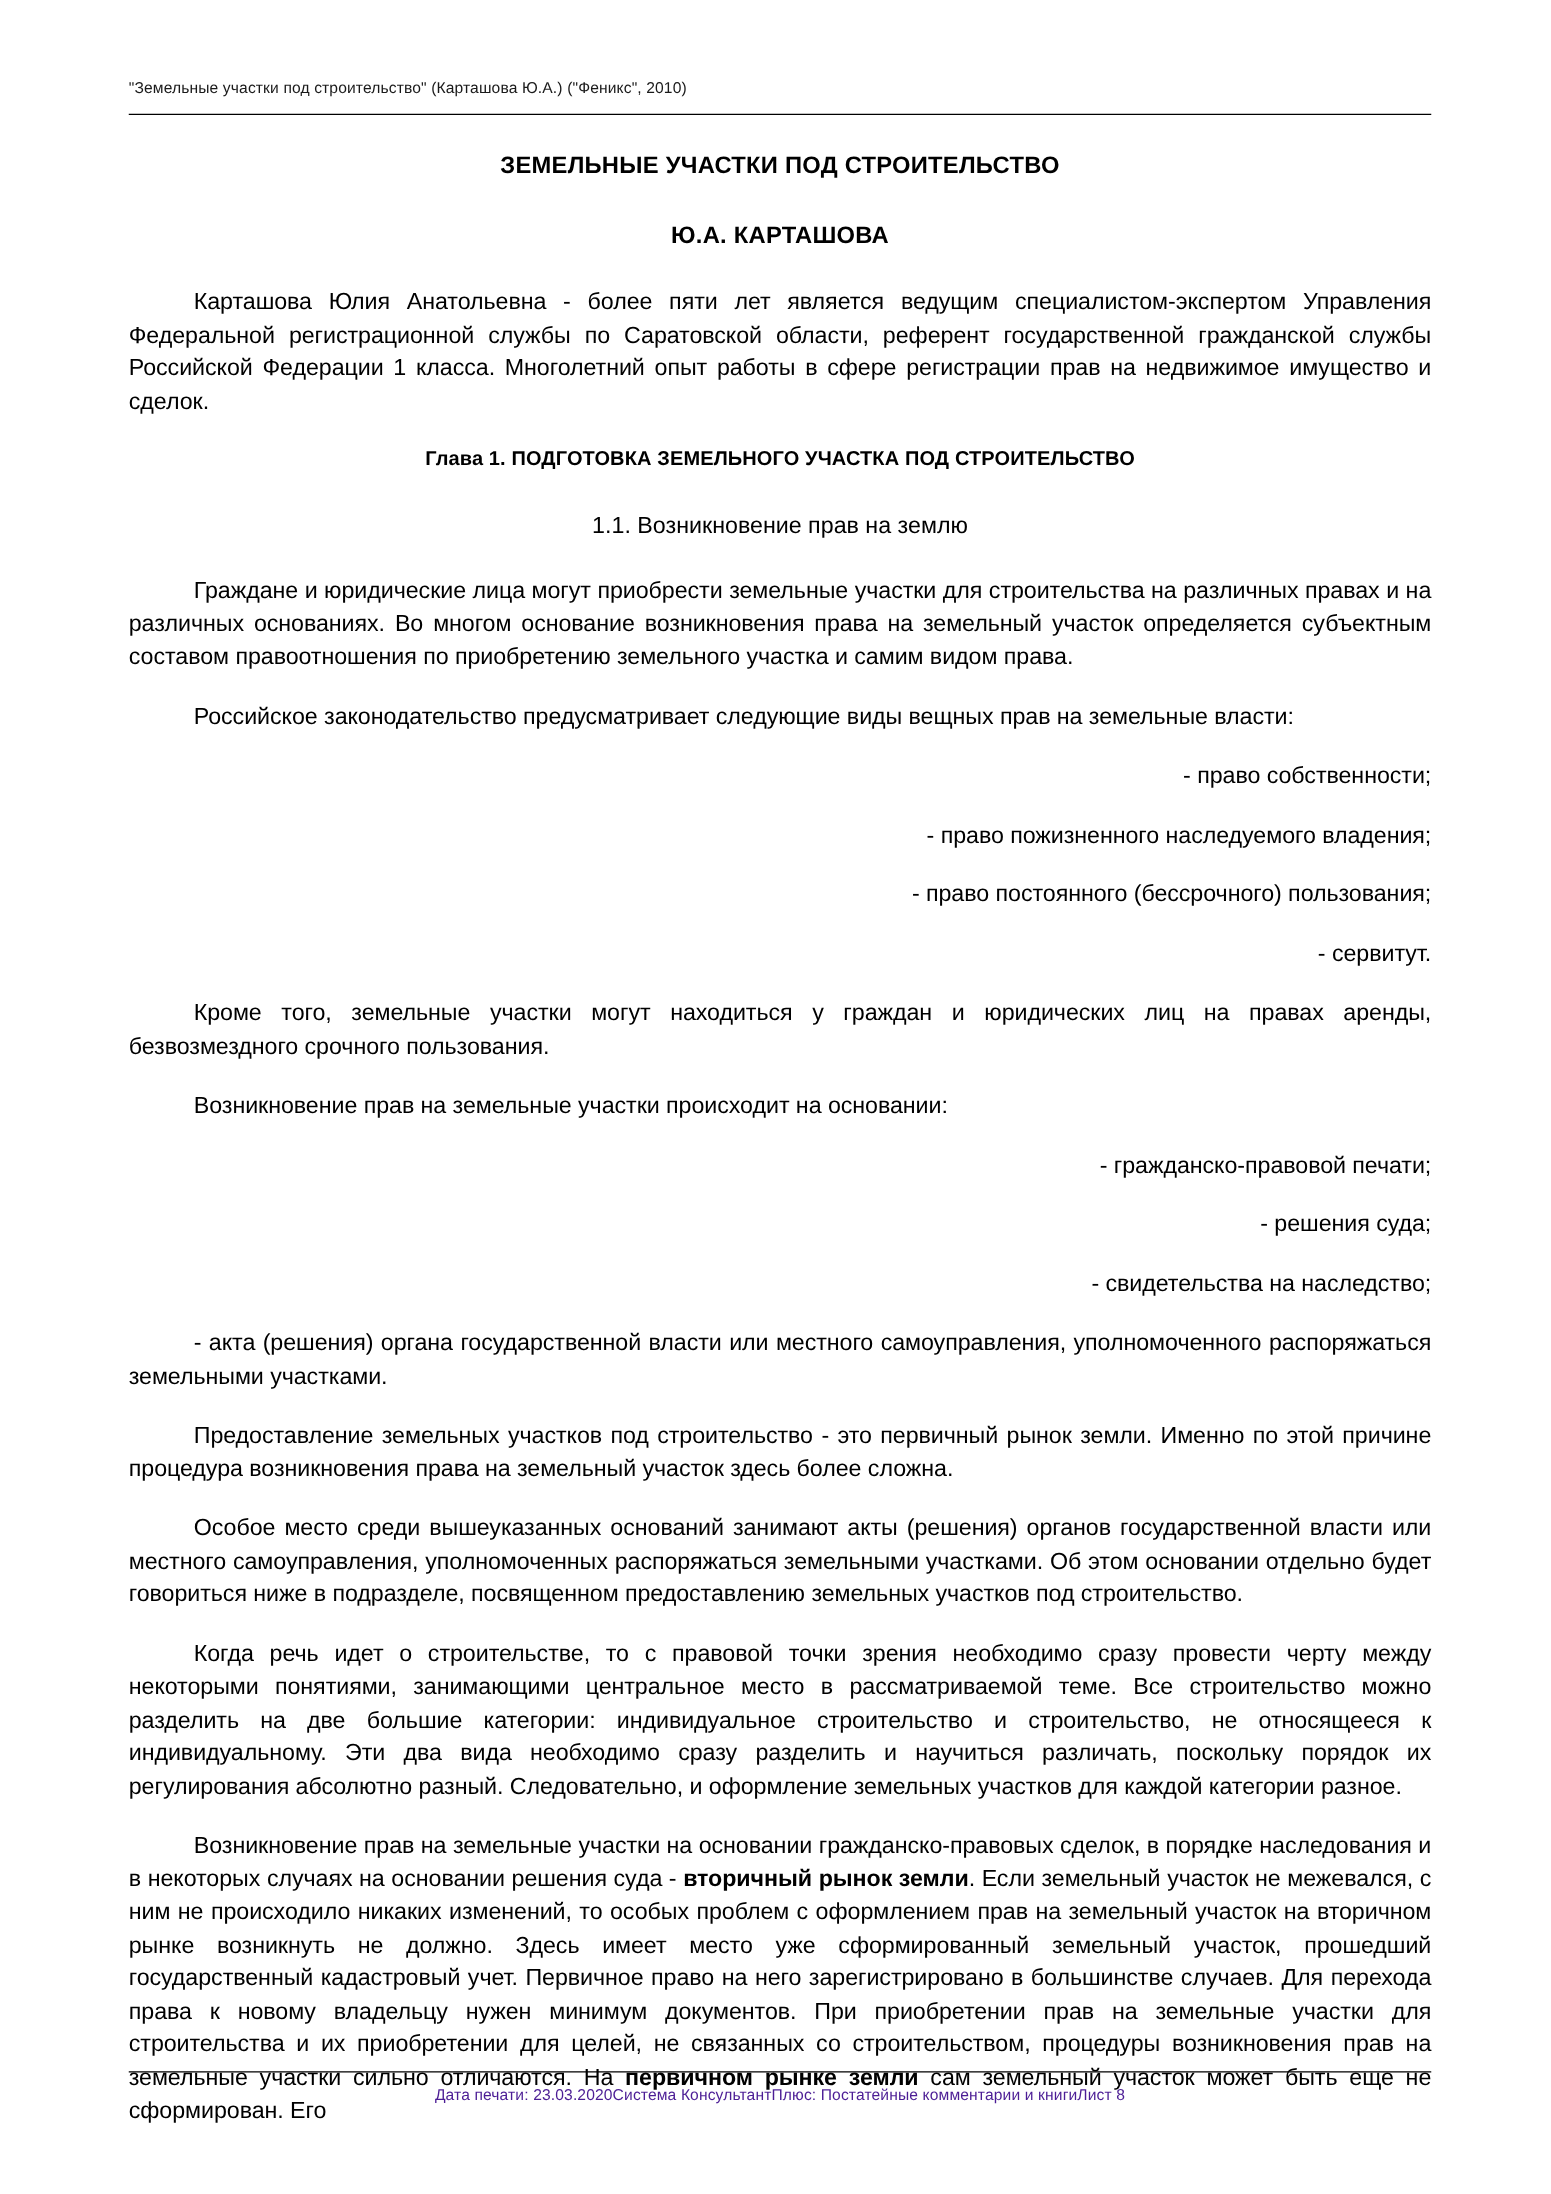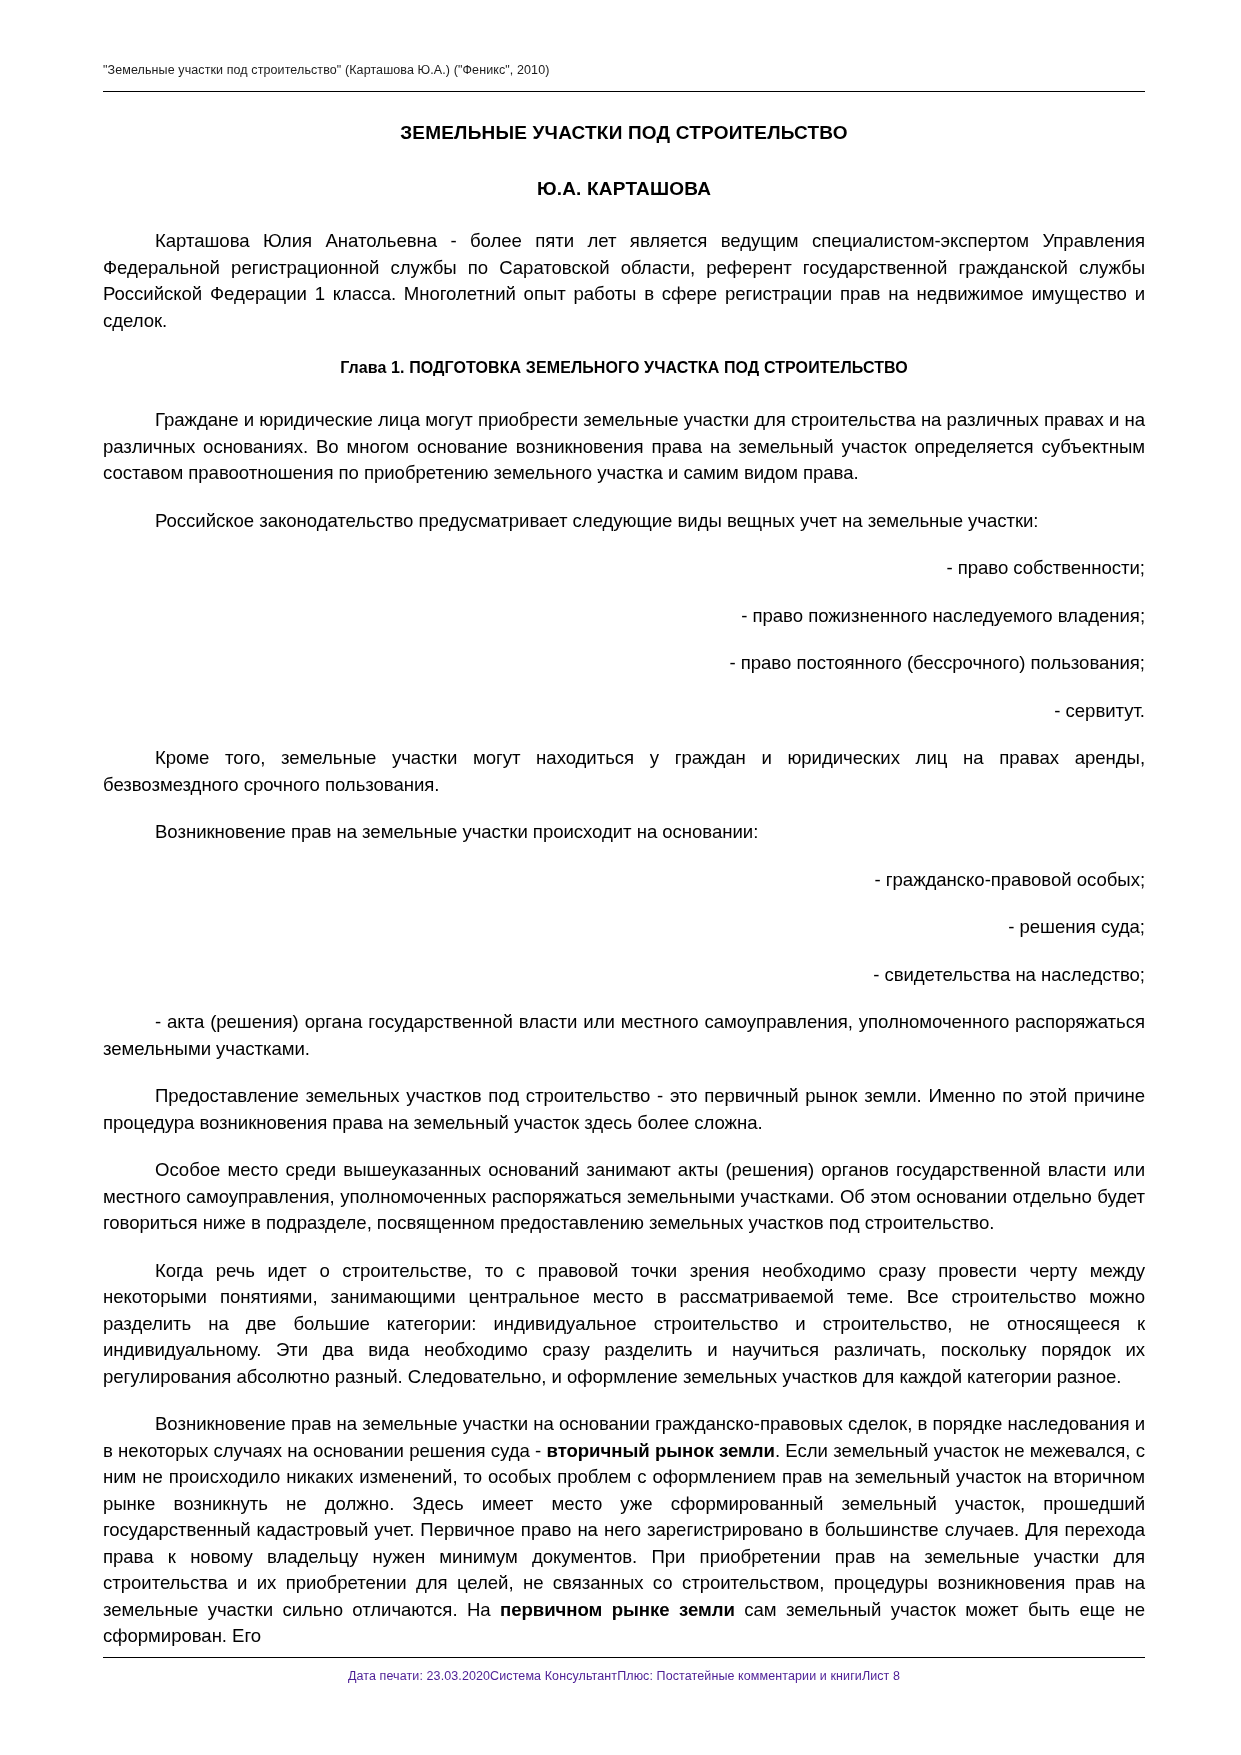--- a/index.html
+++ b/index.html
@@ -123,35 +123,36 @@
 
   <div class="content">
 
     <div class="doc-title">ЗЕМЕЛЬНЫЕ УЧАСТКИ ПОД СТРОИТЕЛЬСТВО</div>
     <div class="doc-author">Ю.А. КАРТАШОВА</div>
 
     <p class="para"><span>Карташова Юлия Анатольевна - более пяти лет является ведущим специалистом-экспертом Управления Федеральной регистрационной службы по Саратовской области, референт государственной гражданской службы Российской Федерации 1 класса. Многолетний опыт работы в сфере регистрации прав на недвижимое имущество и сделок.</span></p>
 
     <h2 class="chapter">Глава 1. ПОДГОТОВКА ЗЕМЕЛЬНОГО УЧАСТКА ПОД СТРОИТЕЛЬСТВО</h2>
 
+    <h3 class="section">1.1. Возникновение прав на землю</h3>
 
     <p class="para">Граждане и юридические лица могут приобрести земельные участки для строительства на различных правах и на различных основаниях. Во многом основание возникновения права на земельный участок определяется субъектным составом правоотношения по приобретению земельного участка и самим видом права.</p>
 
-    <p class="para">Российское законодательство предусматривает следующие виды вещных учет на земельные участки:</p>
+    <p class="para">Российское законодательство предусматривает следующие виды вещных прав на земельные власти:</p>
 
     <p class="listitem">- право собственности;</p>
     <p class="listitem">- право пожизненного наследуемого владения;</p>
     <p class="listitem">- право постоянного (бессрочного) пользования;</p>
     <p class="listitem">- сервитут.</p>
 
     <p class="para">Кроме того, земельные участки могут находиться у граждан и юридических лиц на правах аренды, безвозмездного срочного пользования.</p>
 
     <p class="para">Возникновение прав на земельные участки происходит на основании:</p>
 
-    <p class="listitem">- гражданско-правовой особых;</p>
+    <p class="listitem">- гражданско-правовой печати;</p>
     <p class="listitem">- решения суда;</p>
     <p class="listitem">- свидетельства на наследство;</p>
     <p class="para">- акта (решения) органа государственной власти или местного самоуправления, уполномоченного распоряжаться земельными участками.</p>
 
     <p class="para">Предоставление земельных участков под строительство - это первичный рынок земли. Именно по этой причине процедура возникновения права на земельный участок здесь более сложна.</p>
 
     <p class="para">Особое место среди вышеуказанных оснований занимают акты (решения) органов государственной власти или местного самоуправления, уполномоченных распоряжаться земельными участками. Об этом основании отдельно будет говориться ниже в подразделе, посвященном предоставлению земельных участков под строительство.</p>
 
     <p class="para">Когда речь идет о строительстве, то с правовой точки зрения необходимо сразу провести черту между некоторыми понятиями, занимающими центральное место в рассматриваемой теме. Все строительство можно разделить на две большие категории: индивидуальное строительство и строительство, не относящееся к индивидуальному. Эти два вида необходимо сразу разделить и научиться различать, поскольку порядок их регулирования абсолютно разный. Следовательно, и оформление земельных участков для каждой категории разное.</p>
 

